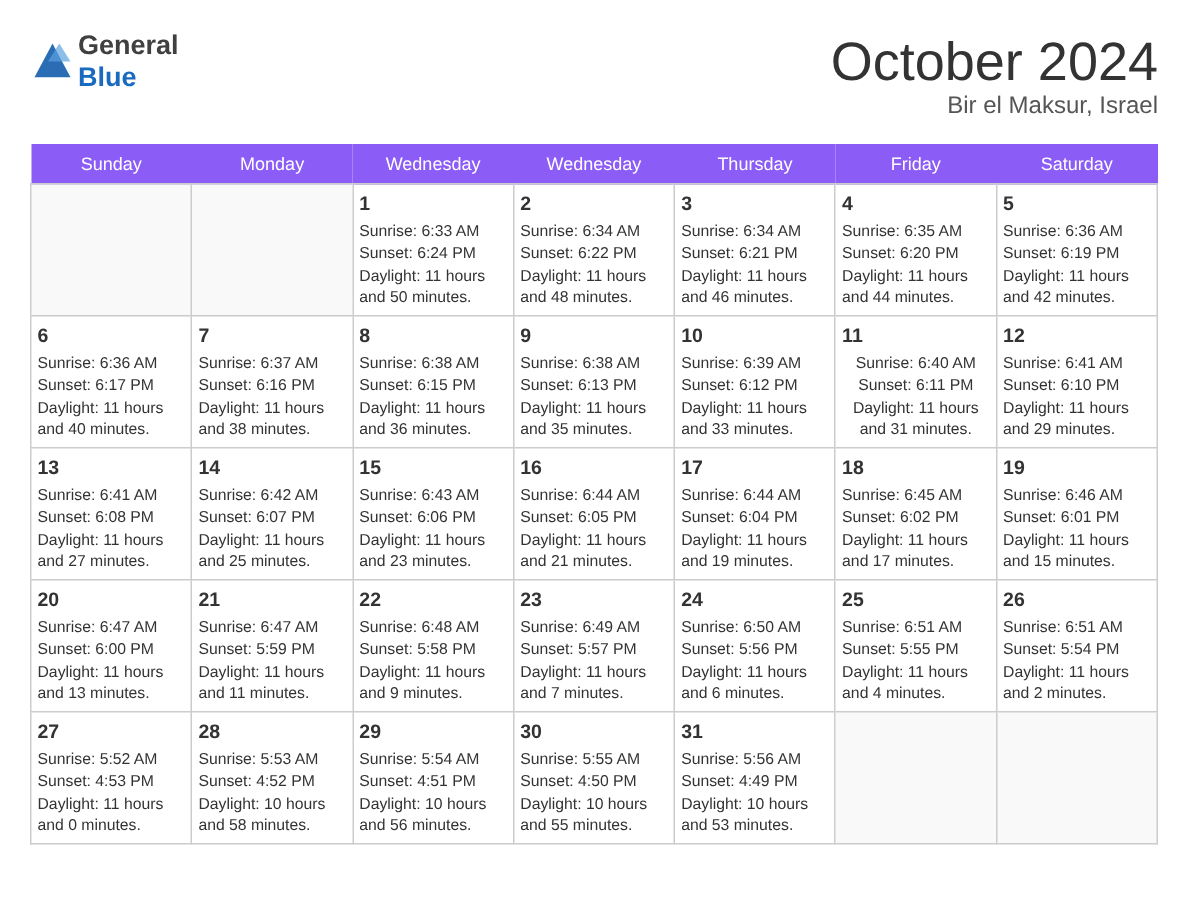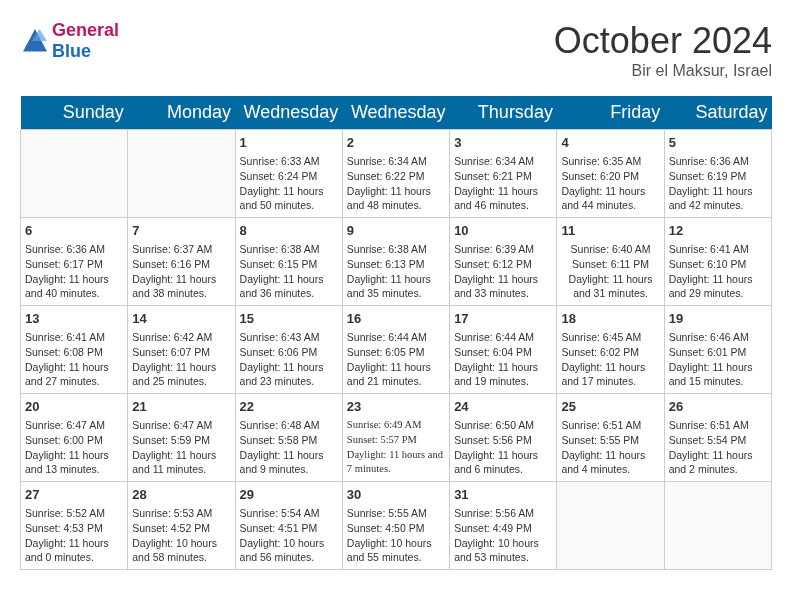--- a/index.html
+++ b/index.html
@@ -16,21 +16,21 @@
       align-items: flex-start;
       margin-bottom: 16px;
     }
     .logo {
       display: flex;
       align-items: center;
     }
     .logo-text-general {
       font-size: 18px;
       font-weight: bold;
-      color: #be185d;
+      color: #404040;
     }
     .logo-text-blue {
       font-size: 18px;
       font-weight: bold;
       color: #1a6bbf;
       text-align: right;
     }
     .logo-icon {
       width: 30px;
       height: 30px;
@@ -48,25 +48,25 @@
     .location-title {
       font-size: 16px;
       color: #555;
     }
     .calendar {
       width: 100%;
       border-collapse: collapse;
       font-size: 11px;
     }
     .calendar th {
-      background-color: #0369a1;
+      background-color: #8b5cf6;
       color: #fff;
       padding: 6px 4px;
-      text-align: right;
-      font-size: 18px;
+      text-align: center;
+      font-size: 12px;
       font-weight: normal;
     }
     .calendar td {
       border: 1px solid #ccc;
       vertical-align: top;
       padding: 4px 4px;
       width: 14.28%;
       min-height: 80px;
       color: #333;
       line-height: 1.4;
@@ -257,21 +257,21 @@
 Daylight: 11 hours and 11 minutes.</div>
         </td>
         <td>
           <span class="day-num">22</span>
           <div class="day-info" style="white-space: pre-wrap;">Sunrise: 6:48 AM
 Sunset: 5:58 PM
 Daylight: 11 hours and 9 minutes.</div>
         </td>
         <td>
           <span class="day-num">23</span>
-          <div class="day-info" style="white-space: pre-wrap; font-family: Liberation Serif, serif;">Sunrise: 6:49 AM
+          <div class="day-info" style="white-space: pre-wrap;">Sunrise: 6:49 AM
 Sunset: 5:57 PM
 Daylight: 11 hours and 7 minutes.</div>
         </td>
         <td>
           <span class="day-num">24</span>
           <div class="day-info" style="white-space: pre-wrap;">Sunrise: 6:50 AM
 Sunset: 5:56 PM
 Daylight: 11 hours and 6 minutes.</div>
         </td>
         <td>

